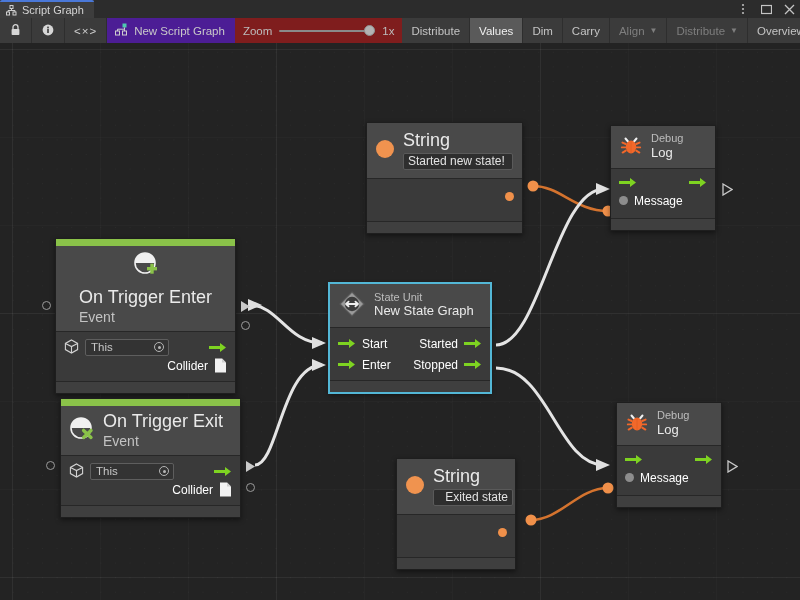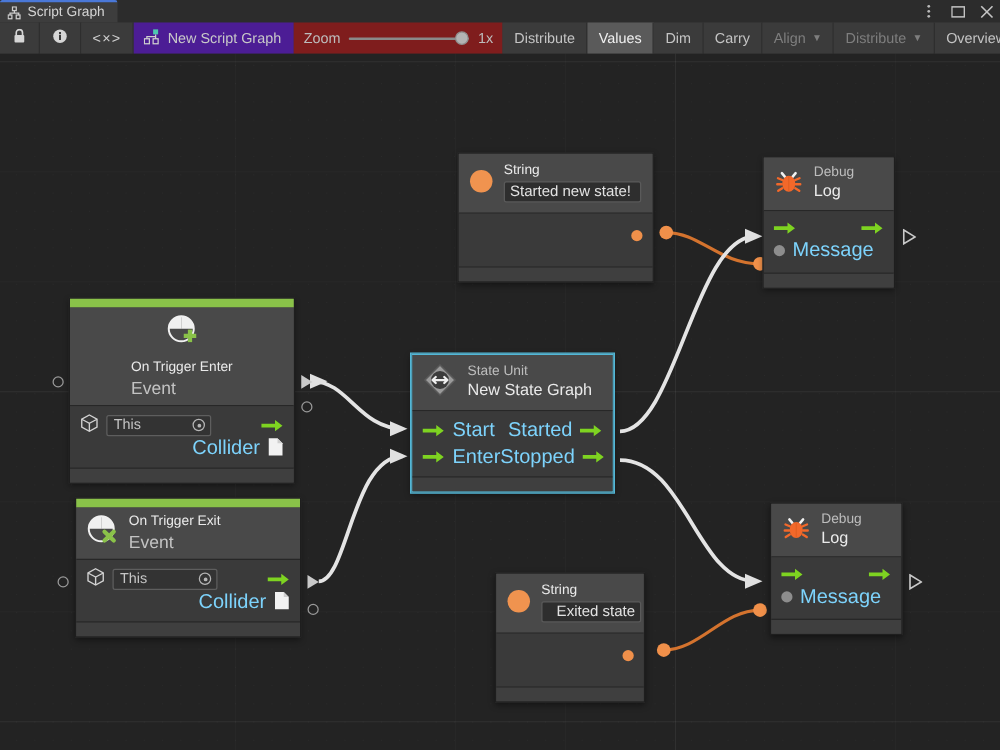--- a/index.html
+++ b/index.html
@@ -114,29 +114,29 @@
   .node-head{
     display:flex;align-items:center;gap:8px;
     padding:6px 10px 7px 8px;
     background:#494949;
     border-bottom:1px solid #272727;
   }
   .node-head .hicon{flex:0 0 auto;display:block;}
   .node-head .htext{display:flex;flex-direction:column;line-height:1.15;min-width:0;}
   .node-head .h1{font-size:11px;color:#bdbdbd;}
   .node-head .h2{font-size:13px;color:#eaeaea;margin-top:1px;}
-  .node-head .h1big{font-size:11px;color:#eaeaea;}
+  .node-head .h1big{font-size:18px;color:#eaeaea;}
   .node-head .h2small{font-size:14px;color:#c3c3c3;margin-top:1px;}
   .node-body{background:#3a3a3a;padding:5px 8px 6px 8px;}
   .node-foot{height:11px;background:#3f3f3f;border-top:1px solid #272727;}
 
   .row{display:flex;align-items:center;justify-content:space-between;min-height:19px;}
   .row .left{display:flex;align-items:center;gap:6px;}
   .row .right{display:flex;align-items:center;gap:6px;}
-  .lbl{color:#7dd3fc;font-size:16px;}
+  .lbl{color:#ffffff;font-size:12px;}
 
   
   .port-ring{
     position:absolute;width:9px;height:9px;border-radius:50%;
     border:1px solid #9a9a9a;box-sizing:border-box;background:transparent;
   }
   .port-tri{position:absolute;width:0;height:0;
     border-top:6px solid transparent;border-bottom:6px solid transparent;
     border-left:9px solid #c9c9c9;}
   .port-tri.hollow{border-left-color:transparent;}

